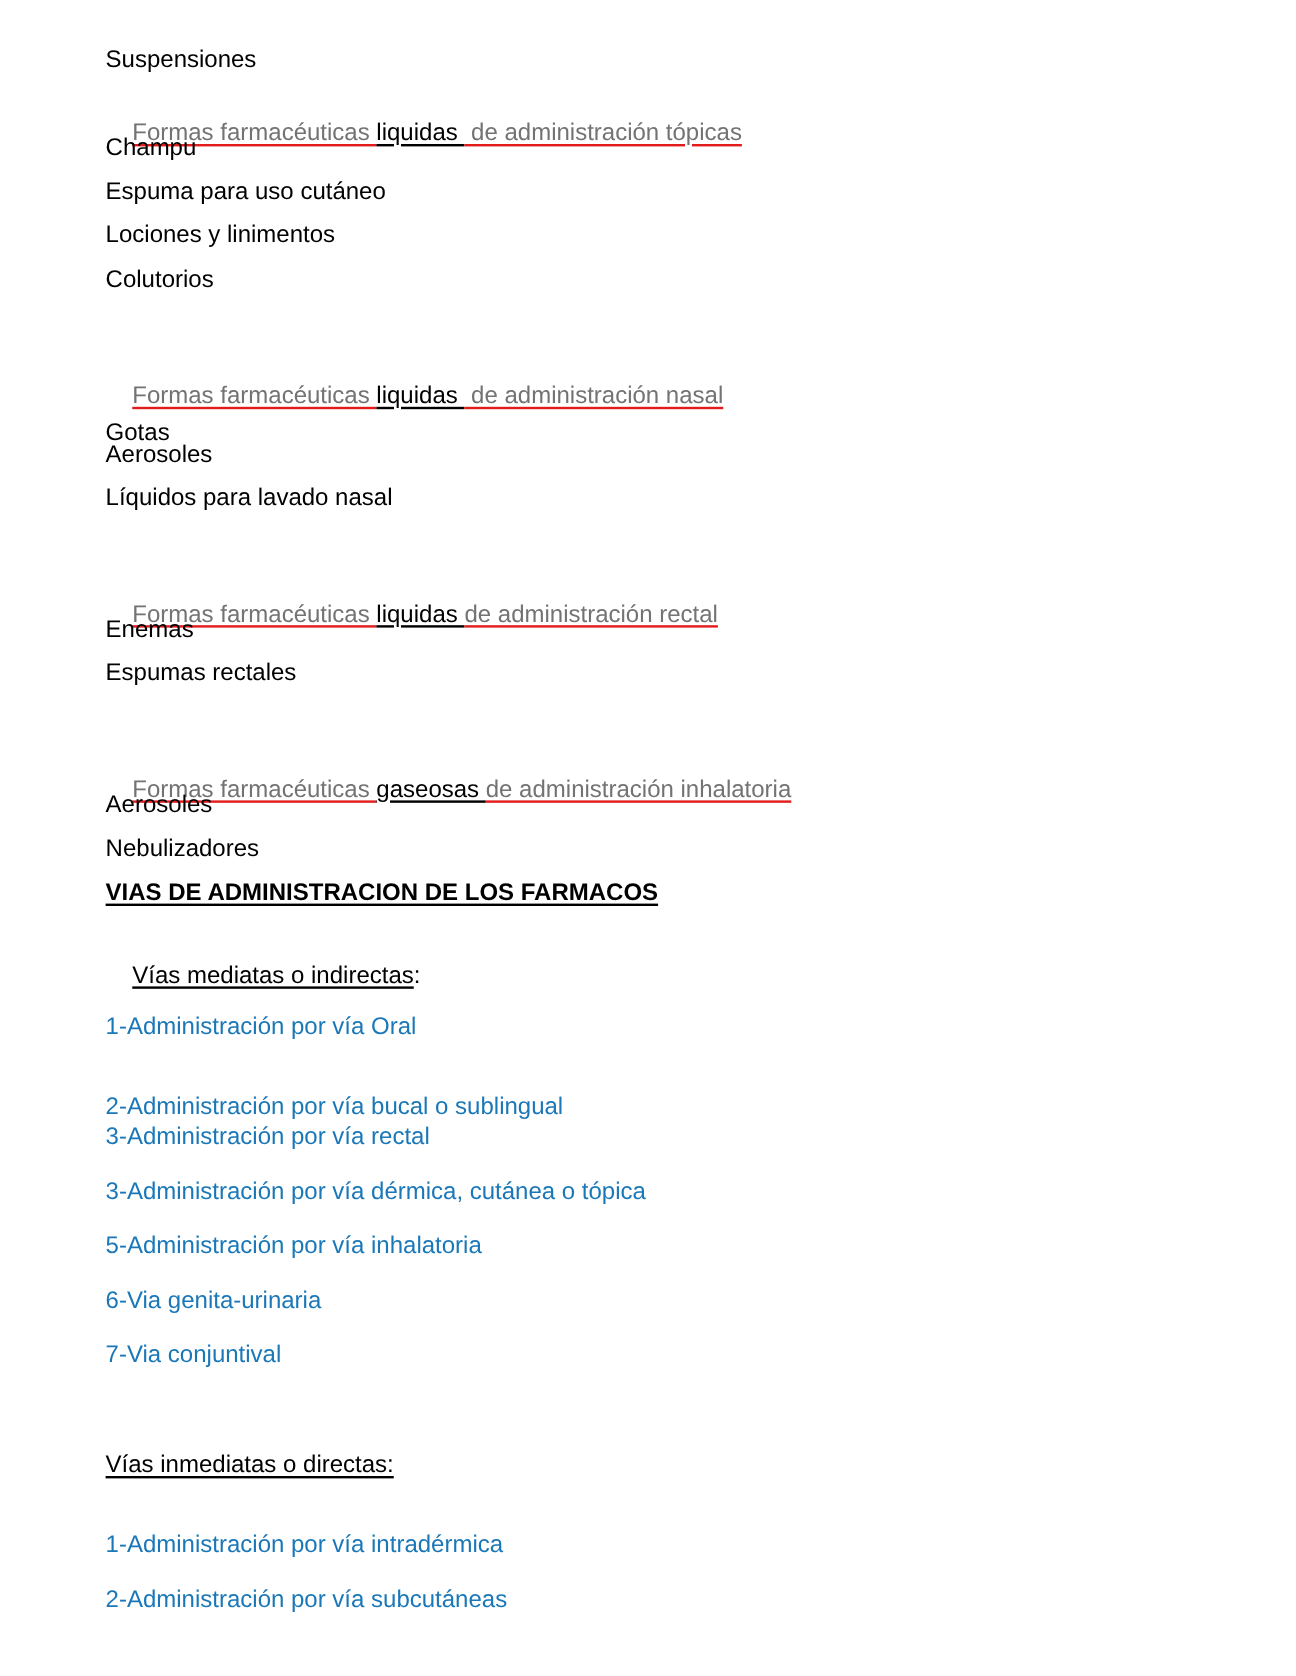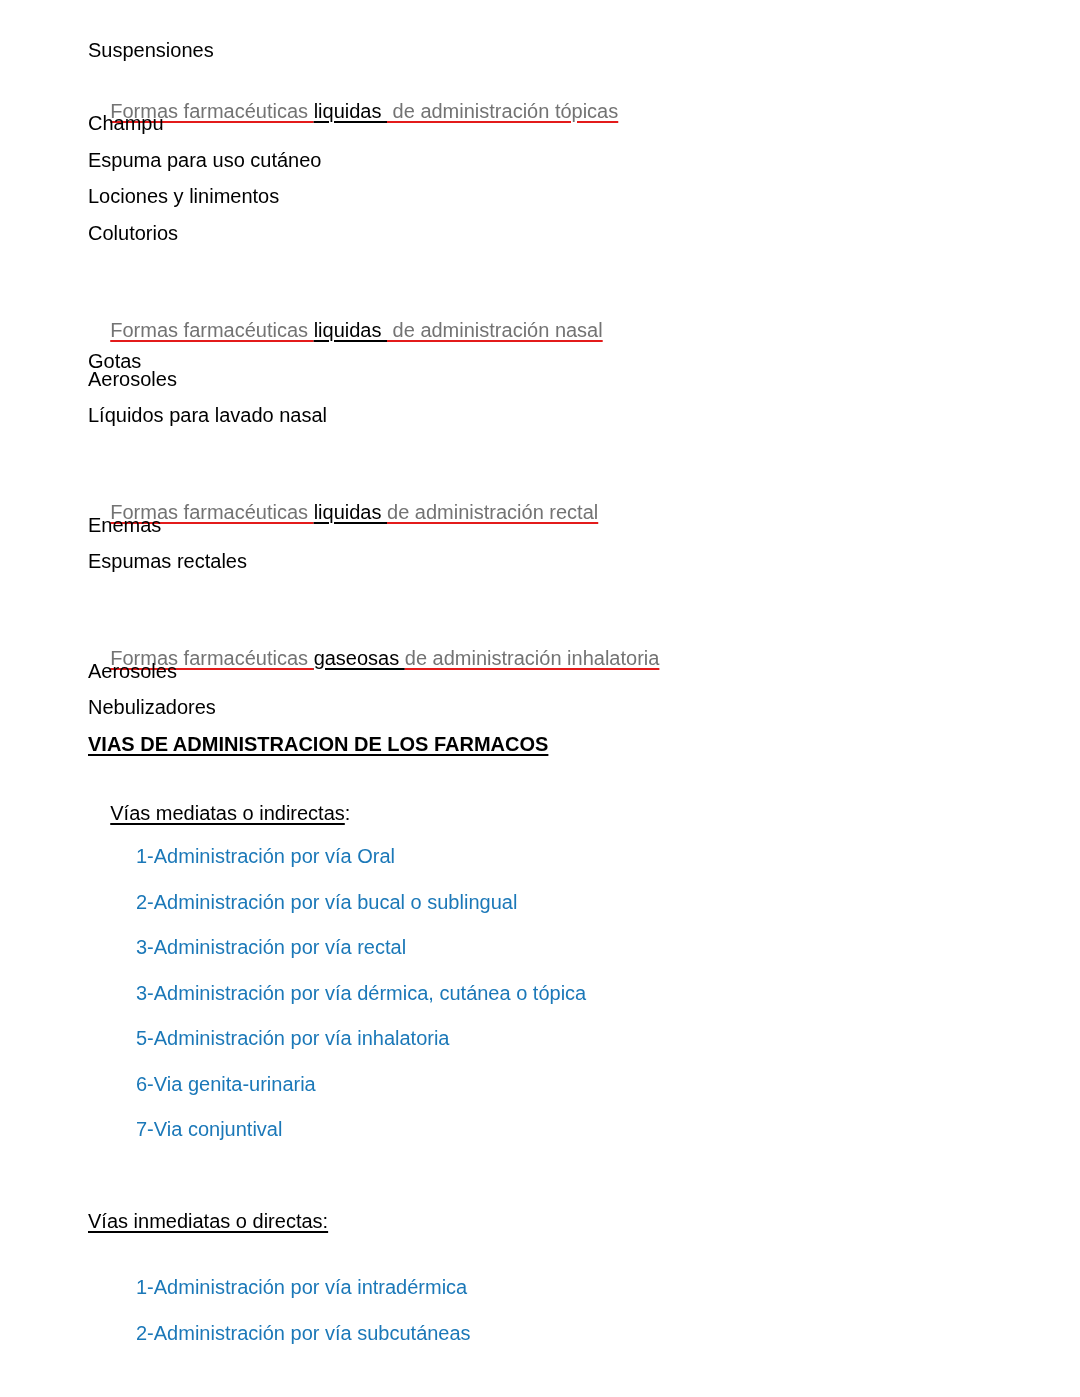--- a/index.html
+++ b/index.html
@@ -22,21 +22,21 @@
       top: 0;
       width: 960px;
     }
     .line {
       position: absolute;
       left: 0;
       white-space: pre;
       line-height: 24px;
     }
     .red { color: #737373; }
-    .blue { color: #1b78b8; margin-left: 48px; }
+    .blue { color: #1b78b8; }
     .u { text-decoration: underline; text-decoration-thickness: 2px; text-underline-offset: 3px; }
     .u-red { text-decoration-color: #e31b1b; }
     .u-black { text-decoration-color: #000000; text-align: right; }
     .bold { font-weight: bold; }
   </style>
 </head>
 <body>
 
 <div class="page">
 
@@ -68,21 +68,21 @@
   </div>
   <div class="line" style="top:659px">Aerosoles</div>
   <div class="line" style="top:695px">Nebulizadores</div>
 
   <div class="line bold u u-black" style="top:732px">VIAS DE ADMINISTRACION DE LOS FARMACOS</div>
 
   <div class="line" style="top:777px">
     <span class="u u-black">Vías mediatas o indirectas</span><span>:</span>
   </div>
   <div class="line blue" style="top:844px">1-Administración por vía Oral</div>
-  <div class="line blue" style="top:890px">2-Administración por vía bucal o sublingual</div>
+  <div class="line blue" style="top:910px">2-Administración por vía bucal o sublingual</div>
   <div class="line blue" style="top:935px">3-Administración por vía rectal</div>
   <div class="line blue" style="top:981px">3-Administración por vía dérmica, cutánea o tópica</div>
   <div class="line blue" style="top:1026px">5-Administración por vía inhalatoria</div>
   <div class="line blue" style="top:1072px">6-Via genita-urinaria</div>
   <div class="line blue" style="top:1117px">7-Via conjuntival</div>
 
   <div class="line u u-black" style="top:1209px">Vías inmediatas o directas:</div>
   <div class="line blue" style="top:1275px">1-Administración por vía intradérmica</div>
   <div class="line blue" style="top:1321px">2-Administración por vía subcutáneas</div>
 

